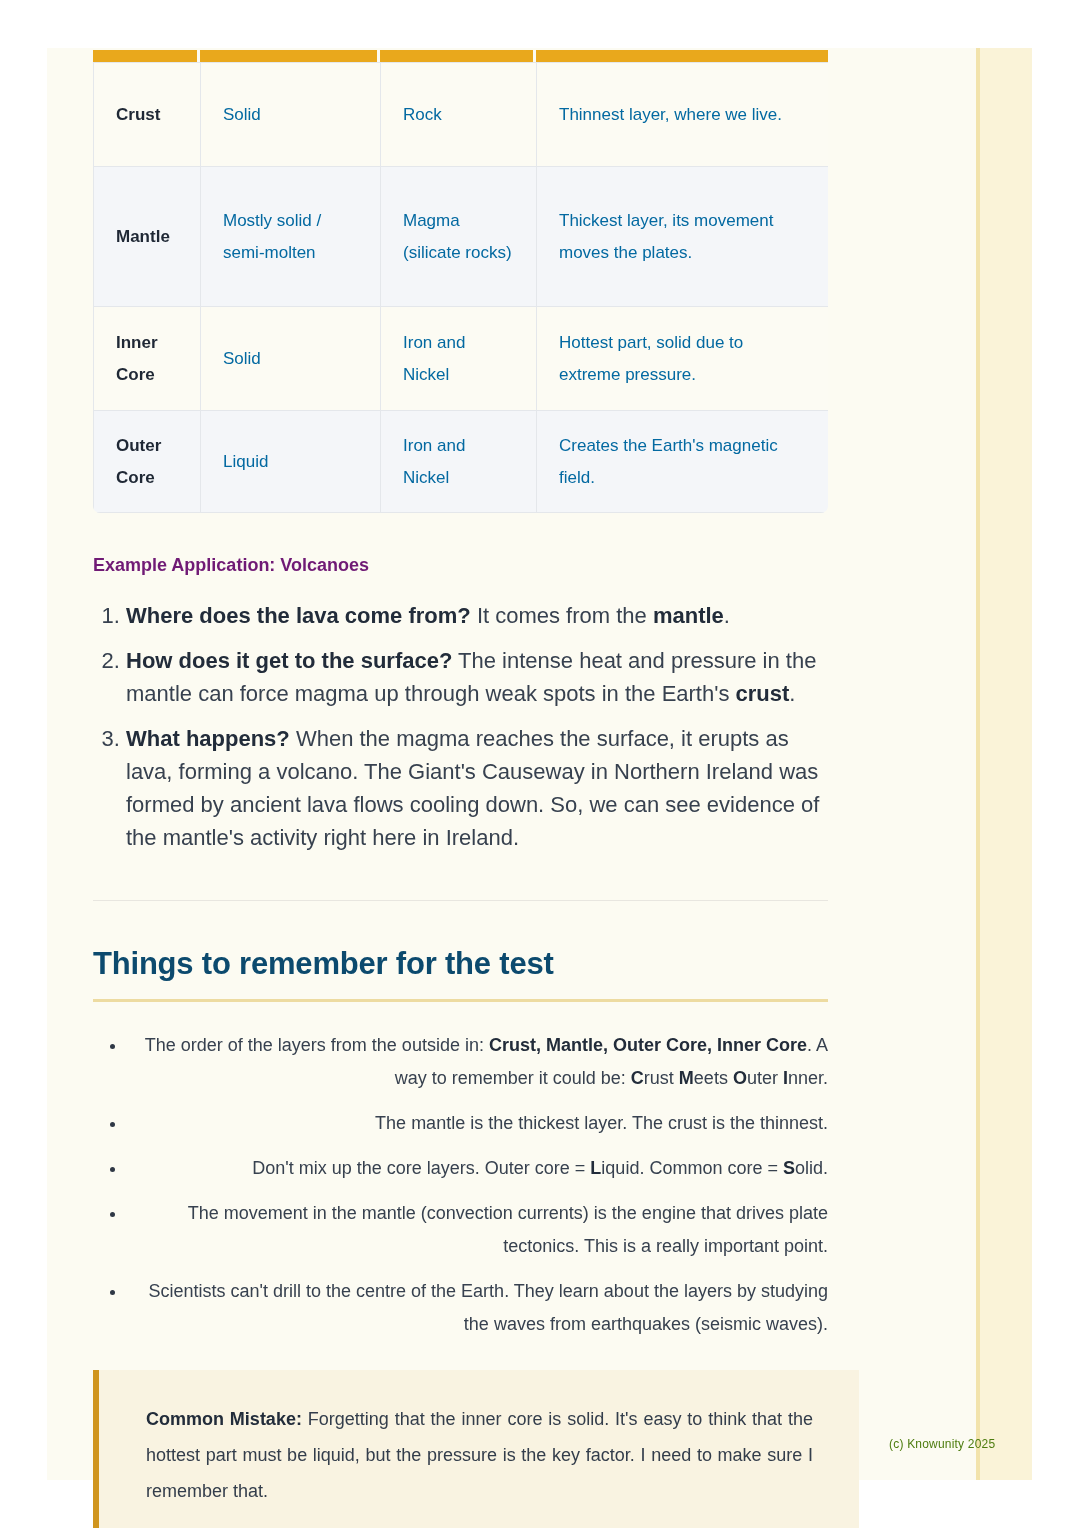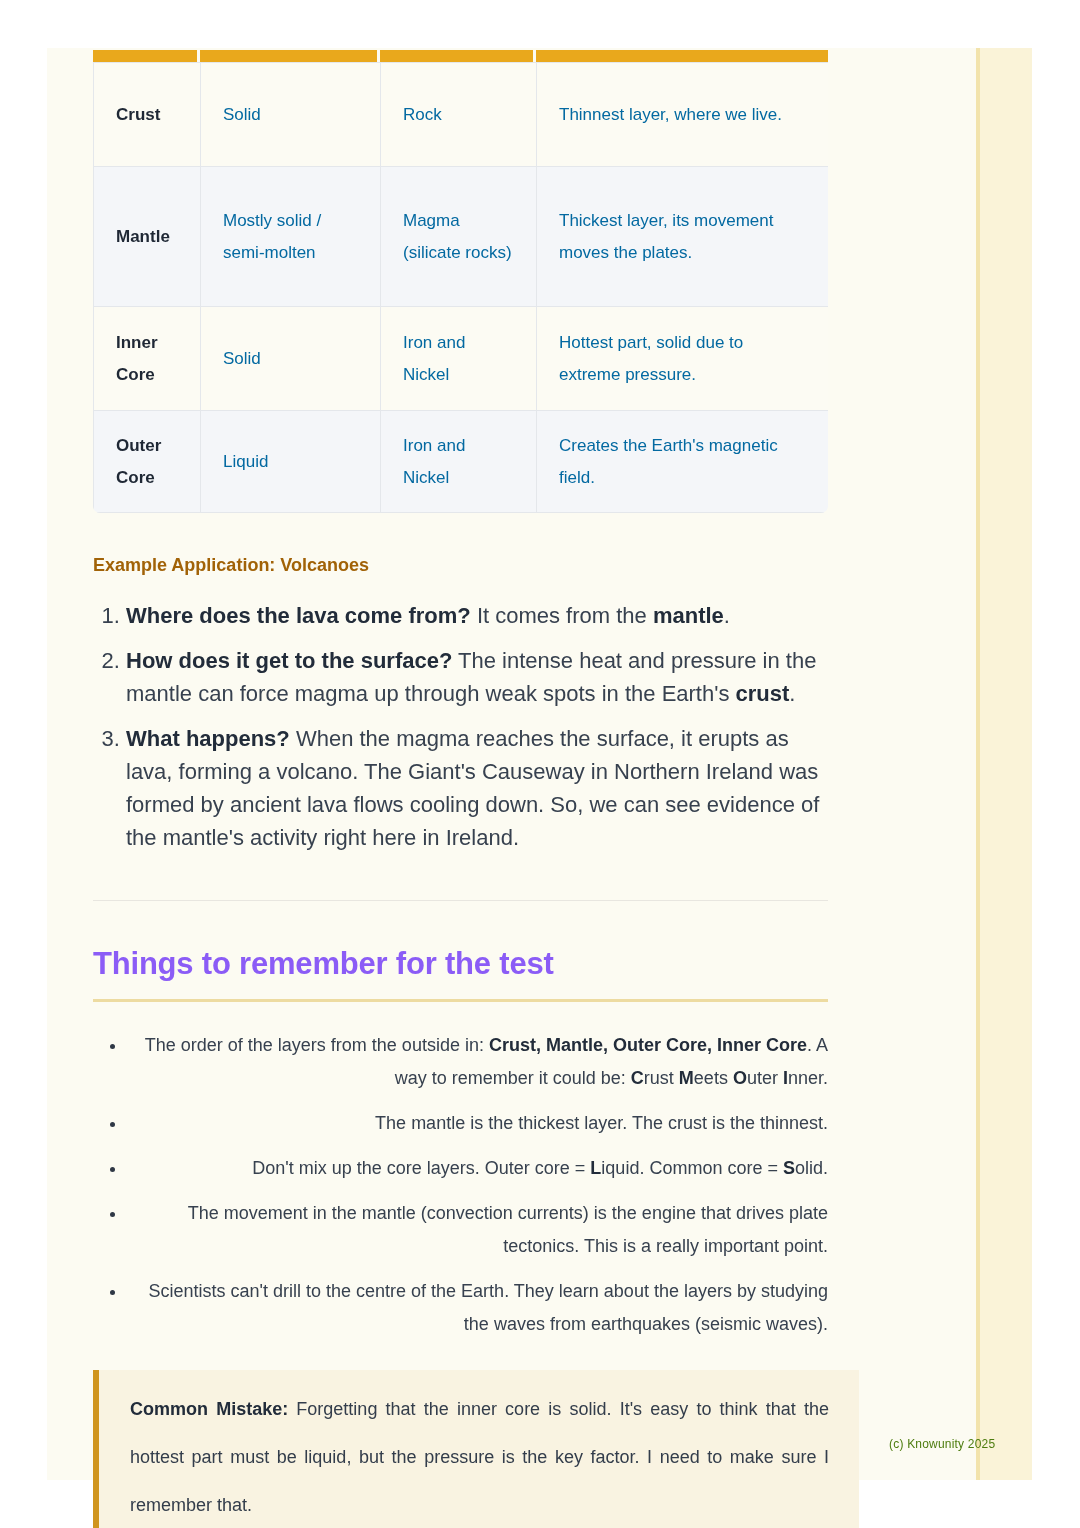--- a/index.html
+++ b/index.html
@@ -48,55 +48,55 @@
   }
   table.layers tr:nth-child(even) td{background:#F4F6F9;}
   table.layers td.layer-cell{font-weight:700;color:#1F2835;}
   table.layers tr:nth-child(1){height:104px;}
   table.layers tr:nth-child(2){height:140px;}
   table.layers tr:nth-child(3){height:104px;}
   table.layers tr:nth-child(4){height:102px;}
   
   h3.example-heading{
     margin:42px 0 0 0;
-    font-size:18px;font-weight:700;color:#a16207;
+    font-size:18px;font-weight:700;color:#701a75;
   }
   ol.example-list{
     margin:23px 0 0 0;padding-left:33px;
   }
   ol.example-list li{
     font-size:22px;line-height:33px;
     margin-bottom:12px;color:#37414F;
   }
   strong{font-weight:700;color:#222C3A;}
   .divider{height:1px;background:#E8E6E0;margin-top:46px;}
   
   h2.reminders-heading{
     margin:45px 0 0 0;
     font-size:31px;font-weight:700;
-    color:#8b5cf6;letter-spacing:-0.2px;
+    color:#0c4a6e;letter-spacing:-0.2px;
   }
   .gold-rule{height:3px;background:#EDDBA1;margin-top:17px;}
   ul.reminders-list{
     margin:27px 0 0 0;padding-left:33px;list-style:disc;
   }
   ul.reminders-list li{
     font-size:18px;line-height:33px;
     margin-bottom:12px;color:#37414F;text-align:right;
   }
   ul.reminders-list li::marker{color:#2F3845;font-size:15px;}
   
   .callout{
     margin-top:29px;width:699px;
     background:#F9F3E1;
     border-left:6px solid #D0951E;
     padding:15px 30px 16px 31px;
   }
   .callout-text{
-    margin:0;font-size:18px;line-height:48px;
+    margin:16px;font-size:18px;line-height:36px;
     text-align:justify;color:#333D4B;
   }
   .watermark{
     position:absolute;left:889px;top:1437px;
     font-size:12px;color:#4d7c0f;letter-spacing:0.2px;
     z-index:5;
   }
 </style>
 </head>
 <body>

